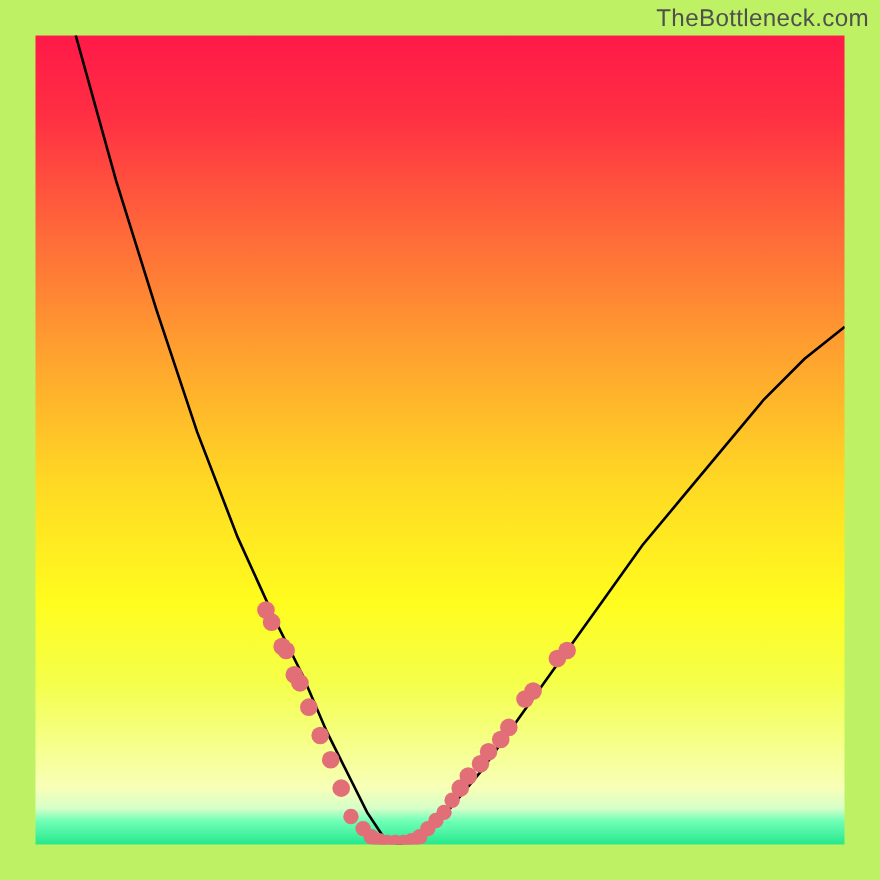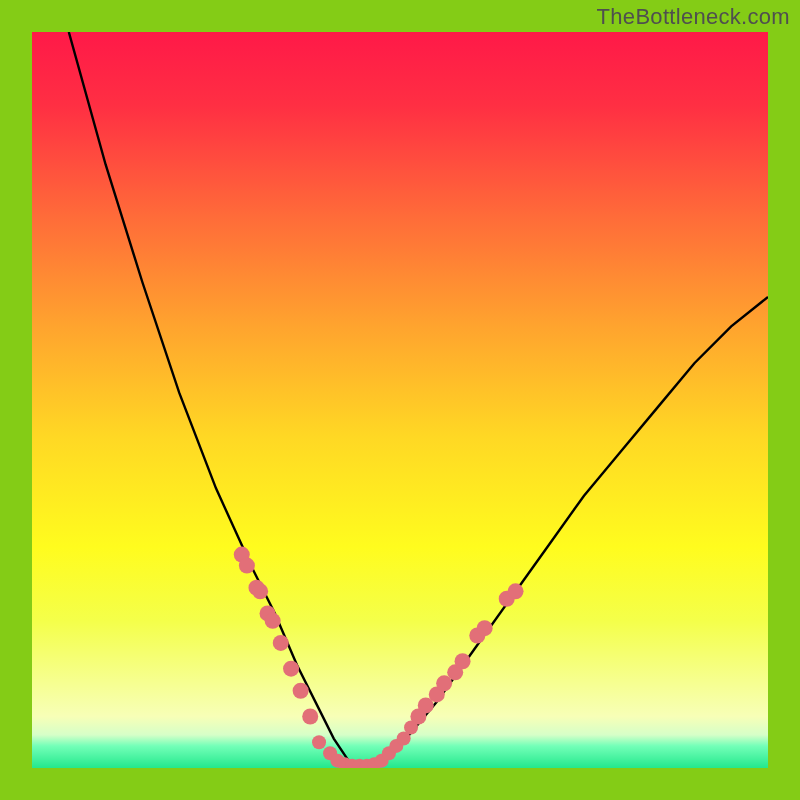--- a/index.html
+++ b/index.html
@@ -10,21 +10,21 @@
     background: #000;
     overflow: hidden;
     font-family: Arial, Helvetica, sans-serif;
   }
   .frame {
     position: absolute;
     top: 0;
     left: 0;
     width: 800px;
     height: 800px;
-    background: #84cc16;
+    background: #bef264;
   }
   .plot-area {
     position: absolute;
     top: 32px;
     left: 32px;
     width: 736px;
     height: 736px;
     overflow: hidden;
   }
   .watermark {

